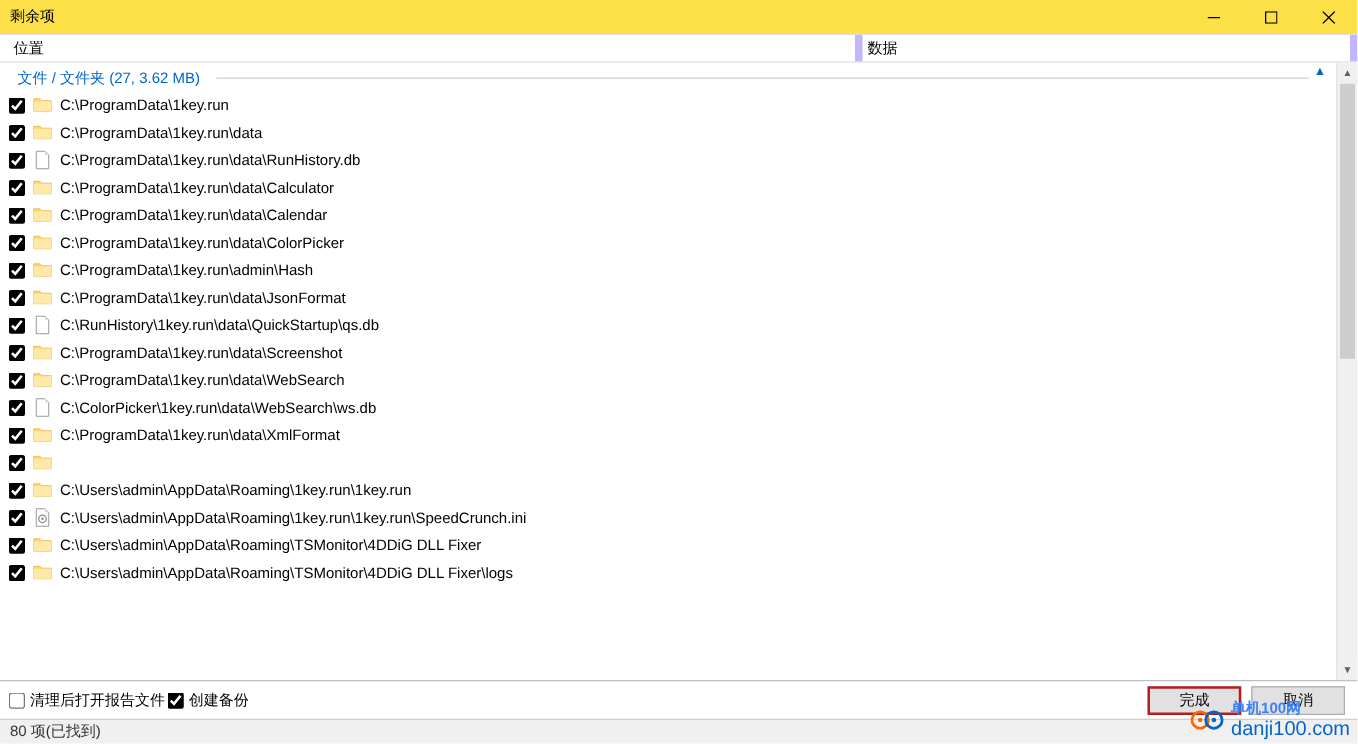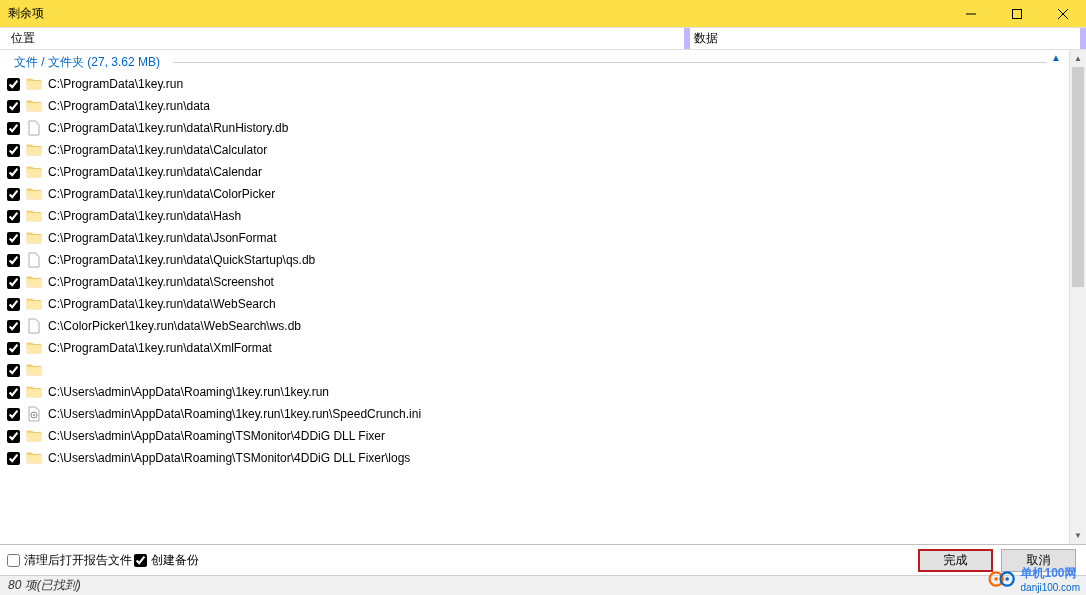--- a/index.html
+++ b/index.html
@@ -25,21 +25,21 @@
 .scrollbar { width: 17px; background: #f0f0f0; display: flex; flex-direction: column; border-left: 1px solid #e0e0e0; }
 .sb-btn { height: 17px; display: flex; align-items: center; justify-content: center; background: #f0f0f0; cursor: pointer; color: #606060; font-size: 8px; }
 .sb-track { flex: 1; position: relative; }
 .sb-thumb { position: absolute; left: 2px; right: 2px; top: 0; height: 220px; background: #cdcdcd; cursor: pointer; }
 .bottom-panel { border-top: 1px solid #c0c0c0; padding: 4px 10px 3px 7px; display: flex; justify-content: space-between; align-items: center; background: #fff; }
 .bottom-left { display: flex; gap: 2px; }
 .chk-row { display: flex; align-items: center; gap: 4px; }
 .bottom-right { display: flex; gap: 8px; }
 .btn { min-width: 75px; height: 23px; border: 1px solid #adadad; background: #e1e1e1; font-size: 12px; cursor: pointer; padding: 0 18px; }
 .btn.primary { border: 2px solid #b91c1c; }
-.statusbar { position: absolute; bottom: 0; left: 0; right: 0; height: 20px; background: #f0f0f0; border-top: 1px solid #d0d0d0; display: flex; align-items: center; padding-left: 8px; font-size: 12px; color: #333; font-style: italic; }
+.statusbar { position: absolute; bottom: 0; left: 0; right: 0; height: 20px; background: #f0f0f0; border-top: 1px solid #d0d0d0; display: flex; align-items: center; padding-left: 8px; font-size: 12px; color: #333; }
 .watermark { position: absolute; bottom: 2px; right: 6px; display: flex; align-items: center; gap: 4px; font-size: 12px; font-weight: bold; }
 .wm-logo { width: 30px; height: 22px; }
 .wm-text1 { color: #3b82f6; }
 .wm-text2 { color: #0066cc; }
 </style>
 </head>
 <body>
 
 <div class="titlebar">
   <span class="titlebar-title">剩余项</span>
@@ -138,41 +138,41 @@
             <span class="item-path">C:\ProgramData\1key.run\data\ColorPicker</span>
           </div>
           <div class="item-row">
             <input type="checkbox" class="chk" checked="" style="">
             <span class="item-icon">
               <svg viewBox="0 0 16 16">
                 <path fill="#ffd766" stroke="#d9a93e" stroke-width="0.5" d="M1 3 h5 l1.5 1.5 H15 V13 H1 Z"></path>
                 <path fill="#ffe9a8" d="M1 5 H15 V13 H1 Z"></path>
               </svg>
             </span>
-            <span class="item-path">C:\ProgramData\1key.run\data\Hash</span>
+            <span class="item-path">C:\ProgramData\1key.run\admin\Hash</span>
           </div>
           <div class="item-row">
             <input type="checkbox" class="chk" checked="" style="">
             <span class="item-icon">
               <svg viewBox="0 0 16 16">
                 <path fill="#ffd766" stroke="#d9a93e" stroke-width="0.5" d="M1 3 h5 l1.5 1.5 H15 V13 H1 Z"></path>
                 <path fill="#ffe9a8" d="M1 5 H15 V13 H1 Z"></path>
               </svg>
             </span>
             <span class="item-path">C:\ProgramData\1key.run\data\JsonFormat</span>
           </div>
           <div class="item-row">
             <input type="checkbox" class="chk" checked="" style="">
             <span class="item-icon">
               <svg viewBox="0 0 16 16">
                 <path fill="#fff" stroke="#999" stroke-width="0.8" d="M3 1 h7 l3 3 v11 H3 Z"></path>
                 <path fill="#ddd" d="M10 1 v3 h3 Z"></path>
               </svg>
             </span>
-            <span class="item-path">C:\ProgramData\1key.run\data\QuickStartup\qs.db</span>
+            <span class="item-path">C:\RunHistory\1key.run\data\QuickStartup\qs.db</span>
           </div>
           <div class="item-row">
             <input type="checkbox" class="chk" checked="" style="">
             <span class="item-icon">
               <svg viewBox="0 0 16 16">
                 <path fill="#ffd766" stroke="#d9a93e" stroke-width="0.5" d="M1 3 h5 l1.5 1.5 H15 V13 H1 Z"></path>
                 <path fill="#ffe9a8" d="M1 5 H15 V13 H1 Z"></path>
               </svg>
             </span>
             <span class="item-path">C:\ProgramData\1key.run\data\Screenshot</span>
@@ -295,15 +295,15 @@
 
 <div class="watermark">
   <svg class="wm-logo" viewBox="0 0 40 30">
     <circle cx="12" cy="15" r="9" fill="none" stroke="#ff6600" stroke-width="3"></circle>
     <circle cx="12" cy="15" r="2.5" fill="#ff6600"></circle>
     <circle cx="27" cy="15" r="9" fill="none" stroke="#0066cc" stroke-width="3"></circle>
     <circle cx="27" cy="15" r="2.5" fill="#0066cc"></circle>
   </svg>
   <div>
     <div class="wm-text1">单机100网</div>
-    <div class="wm-text2" style="font-size:10px;font-weight:normal;">danji100.com</div>
+    <div class="wm-text2" style="font-size:16px;font-weight:normal;">danji100.com</div>
   </div>
 </div>
 
 </body></html>

